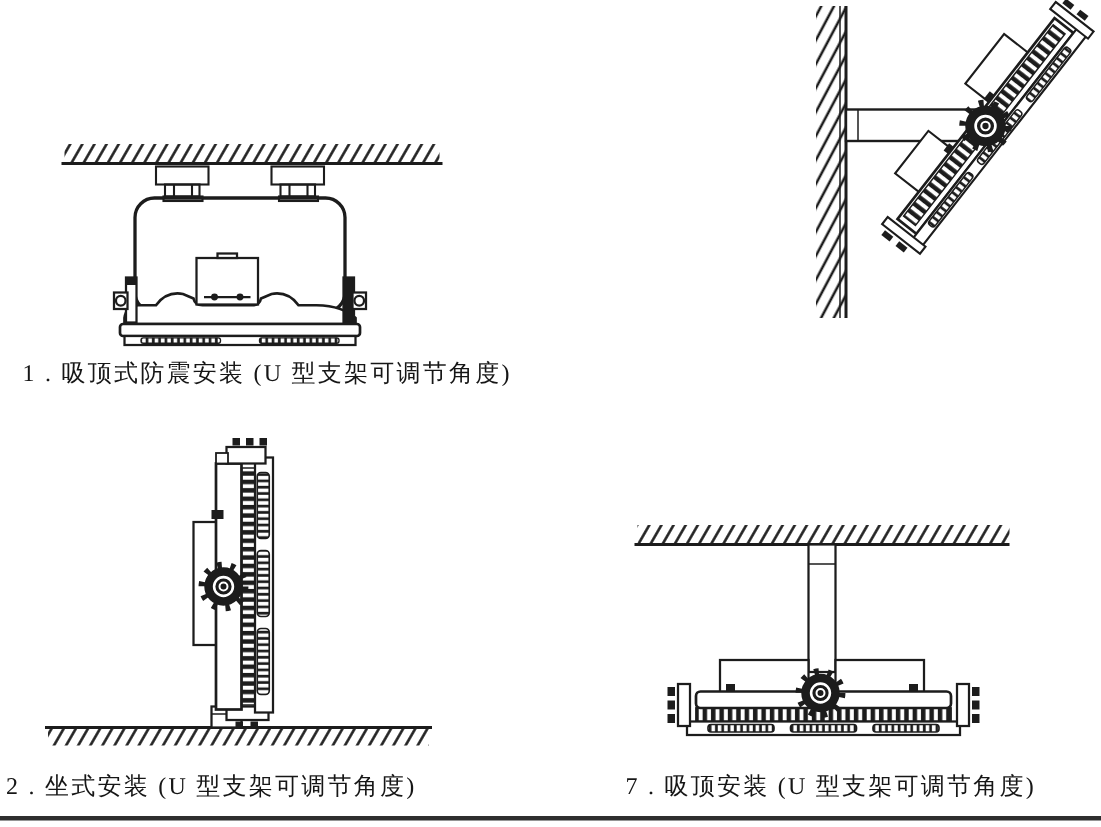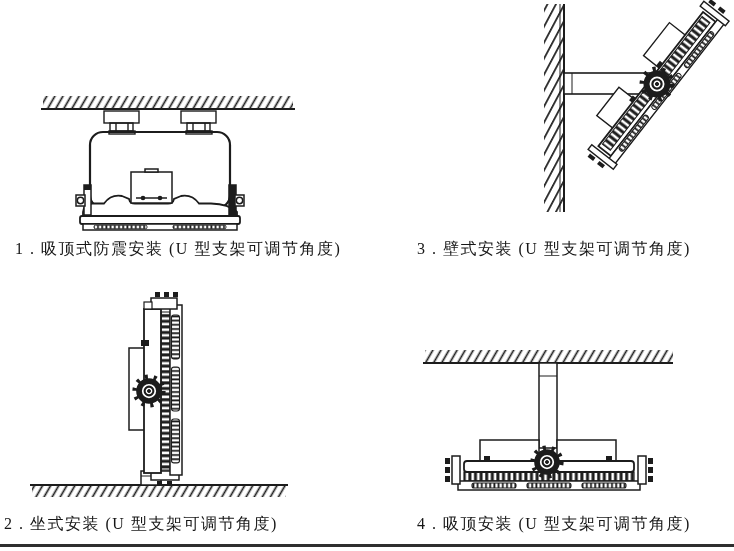--- a/index.html
+++ b/index.html
@@ -200,18 +200,17 @@
               <rect x="248" y="137" width="5" height="6"></rect>
               <rect x="248" y="146" width="5" height="6"></rect>
           </g>
         </g>
         <use href="#knob" transform="translate(147,132) scale(0.95)"></use>
       </g>
     </g>
   </svg>
 
   <div class="caption" style="left:15px;top:239px">1 . 吸顶式防震安装 (U 型支架可调节角度)</div>
-  <div class="caption" style="left:417px;top:239px">3 . 壁式安装 (U 型支架可调节角度)</div>
   <div class="caption" style="left:4px;top:514px">2 . 坐式安装 (U 型支架可调节角度)</div>
-  <div class="caption" style="left:417px;top:514px">4 . 吸顶安装 (U 型支架可调节角度)</div>
+  <div class="caption" style="left:417px;top:514px">7 . 吸顶安装 (U 型支架可调节角度)</div>
 
   <div id="bottom-rule"></div>
 </div>
 
 </body></html>

